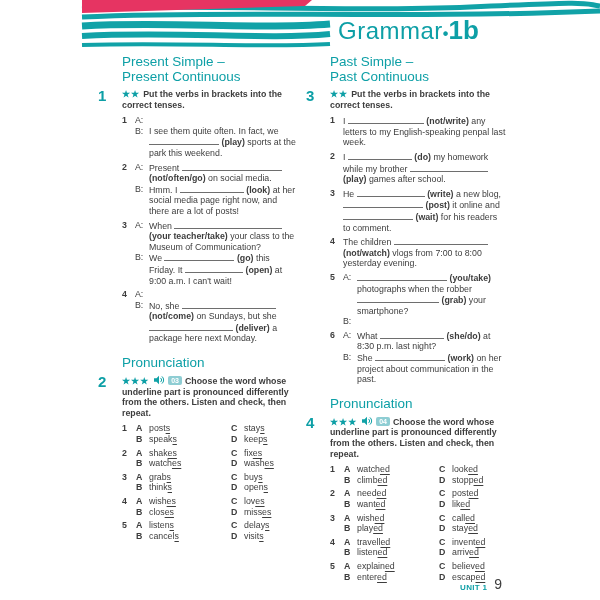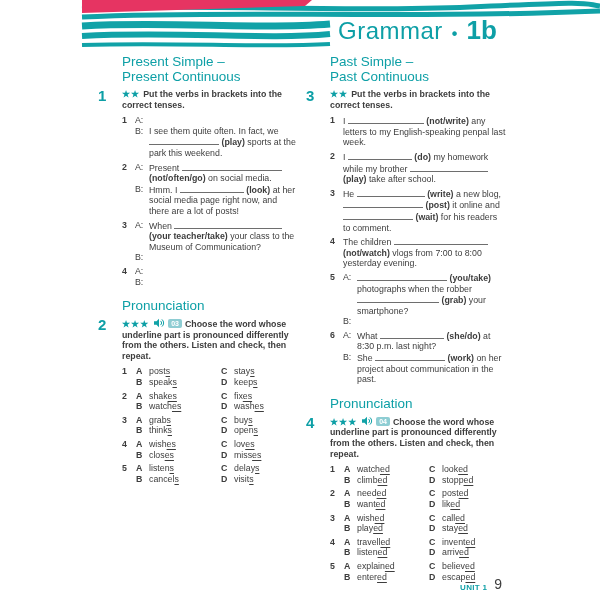--- a/index.html
+++ b/index.html
@@ -1,20 +1,20 @@
 <!DOCTYPE html>
 <html style="--teal: #0d9fa6; --pink: #e63462; --ink: #3d3d3d;"><head>
 <meta charset="utf-8">
 <style>
   :root{--teal:#0d9fa6;--pink:#e63462;--ink:#3d3d3d}
   html,body{margin:0;padding:0}
   body{width:600px;height:600px;position:relative;background:#fff;color:var(--ink);
        font-family:"Liberation Sans",sans-serif;overflow:hidden}
   .waves{position:absolute;top:0;left:0}
-  .title{position:absolute;top:15px;left:338px;display:flex;align-items:baseline;gap:9px;color:var(--teal)}
+  .title{position:absolute;top:15px;left:338px;display:flex;align-items:baseline;color:var(--teal)}
   .title .t{font-size:24px;font-weight:500;letter-spacing:.5px}
   .title .dot{font-size:16px;font-weight:bold}
   .title .badge{font-size:26px;font-weight:700}
   .cols{position:absolute;left:98px;top:54px;display:flex;gap:8px}
   .col{width:200px}
   .h3{color:var(--teal);font-weight:normal;font-size:13.5px;line-height:15px;margin:0 0 5px 24px}
   .pron-h{margin-top:8px}
   .exercise{display:flex;margin-bottom:7px}
   .exnum{width:24px;flex:none;color:var(--teal);font-size:15px;font-weight:bold;line-height:13px}
   .exbody{flex:1;font-size:8.8px;line-height:10.6px}
@@ -28,21 +28,21 @@
   .lnum{width:13px;flex:none;font-weight:bold}
   .lspk{width:14px;flex:none}
   .ltext{flex:1}
   .bold{font-weight:bold}
   .blank{display:inline-block;border-bottom:1px solid #6e6e6e;height:8px;vertical-align:baseline}
   .wordgrid{margin-top:5px}
   .wgroup{margin-bottom:3px}
   .wrow{display:flex}
   .wnum{width:14px;flex:none;font-weight:bold}
   .wletter{width:13px;flex:none;font-weight:bold}
-  .word{width:72px;flex:none}
+  .word{width:82px;flex:none}
   .word.second{width:auto;flex:1}
   .u{text-decoration:underline;text-underline-offset:1.5px}
   .footer{position:absolute;bottom:8px;right:98px;display:flex;align-items:flex-end;gap:7px}
   .funit{color:var(--teal);font-size:8px;font-weight:bold;letter-spacing:.3px}
   .fpage{font-size:14px;font-weight:500}
 </style>
 </head>
 <body>
 
 <svg class="waves" width="600" height="52" viewBox="0 0 600 52">
@@ -98,30 +98,32 @@
             </div>
             <div class="item">
               <div class="line">
                 <span class="lnum">3</span>
                 <span class="lspk">A:</span>
                 <span class="ltext"><span>When </span><span class="blank" style="width: 108px;"></span><span> </span><span class="bold">(your teacher/take)</span><span> your class to the Museum of Communication?</span></span>
               </div>
               <div class="line">
                 <span class="lnum"></span>
                 <span class="lspk">B:</span>
+                <span class="ltext"><span>We </span><span class="blank" style="width: 70px;"></span><span> </span><span class="bold">(go)</span><span> this Friday. It </span><span class="blank" style="width: 58px;"></span><span> </span><span class="bold">(open)</span><span> at 9:00 a.m. I can't wait!</span></span>
               </div>
             </div>
             <div class="item">
               <div class="line">
                 <span class="lnum">4</span>
                 <span class="lspk">A:</span>
               </div>
               <div class="line">
                 <span class="lnum"></span>
                 <span class="lspk">B:</span>
+                <span class="ltext"><span>No, she </span><span class="blank" style="width: 94px;"></span><span> </span><span class="bold">(not/come)</span><span> on Sundays, but she </span><span class="blank" style="width: 84px;"></span><span> </span><span class="bold">(deliver)</span><span> a package here next Monday.</span></span>
               </div>
             </div>
           </div>
       </div>
     </div>
 
     <div class="h3 pron-h">Pronunciation</div>
 
     <div class="exercise">
       <div class="exnum">2</div>
@@ -230,21 +232,21 @@
         <div>
             <div class="item">
               <div class="line">
                 <span class="lnum">1</span>
                 <span class="ltext"><span>I </span><span class="blank" style="width: 76px;"></span><span> </span><span class="bold">(not/write)</span><span> any letters to my English-speaking penpal last week.</span></span>
               </div>
             </div>
             <div class="item">
               <div class="line">
                 <span class="lnum">2</span>
-                <span class="ltext"><span>I </span><span class="blank" style="width: 64px;"></span><span> </span><span class="bold">(do)</span><span> my homework while my brother </span><span class="blank" style="width: 78px;"></span><span> </span><span class="bold">(play)</span><span> take after school.</span></span>
+                <span class="ltext"><span>I </span><span class="blank" style="width: 64px;"></span><span> </span><span class="bold">(do)</span><span> my homework while my brother </span><span class="blank" style="width: 78px;"></span><span> </span><span class="bold">(play)</span><span> games after school.</span></span>
               </div>
             </div>
             <div class="item">
               <div class="line">
                 <span class="lnum">3</span>
                 <span class="ltext"><span>He </span><span class="blank" style="width: 68px;"></span><span> </span><span class="bold">(write)</span><span> a new blog, </span><span class="blank" style="width: 80px;"></span><span> </span><span class="bold">(post)</span><span> it online and </span><span class="blank" style="width: 70px;"></span><span> </span><span class="bold">(wait)</span><span> for his readers to comment.</span></span>
               </div>
             </div>
             <div class="item">
               <div class="line">

